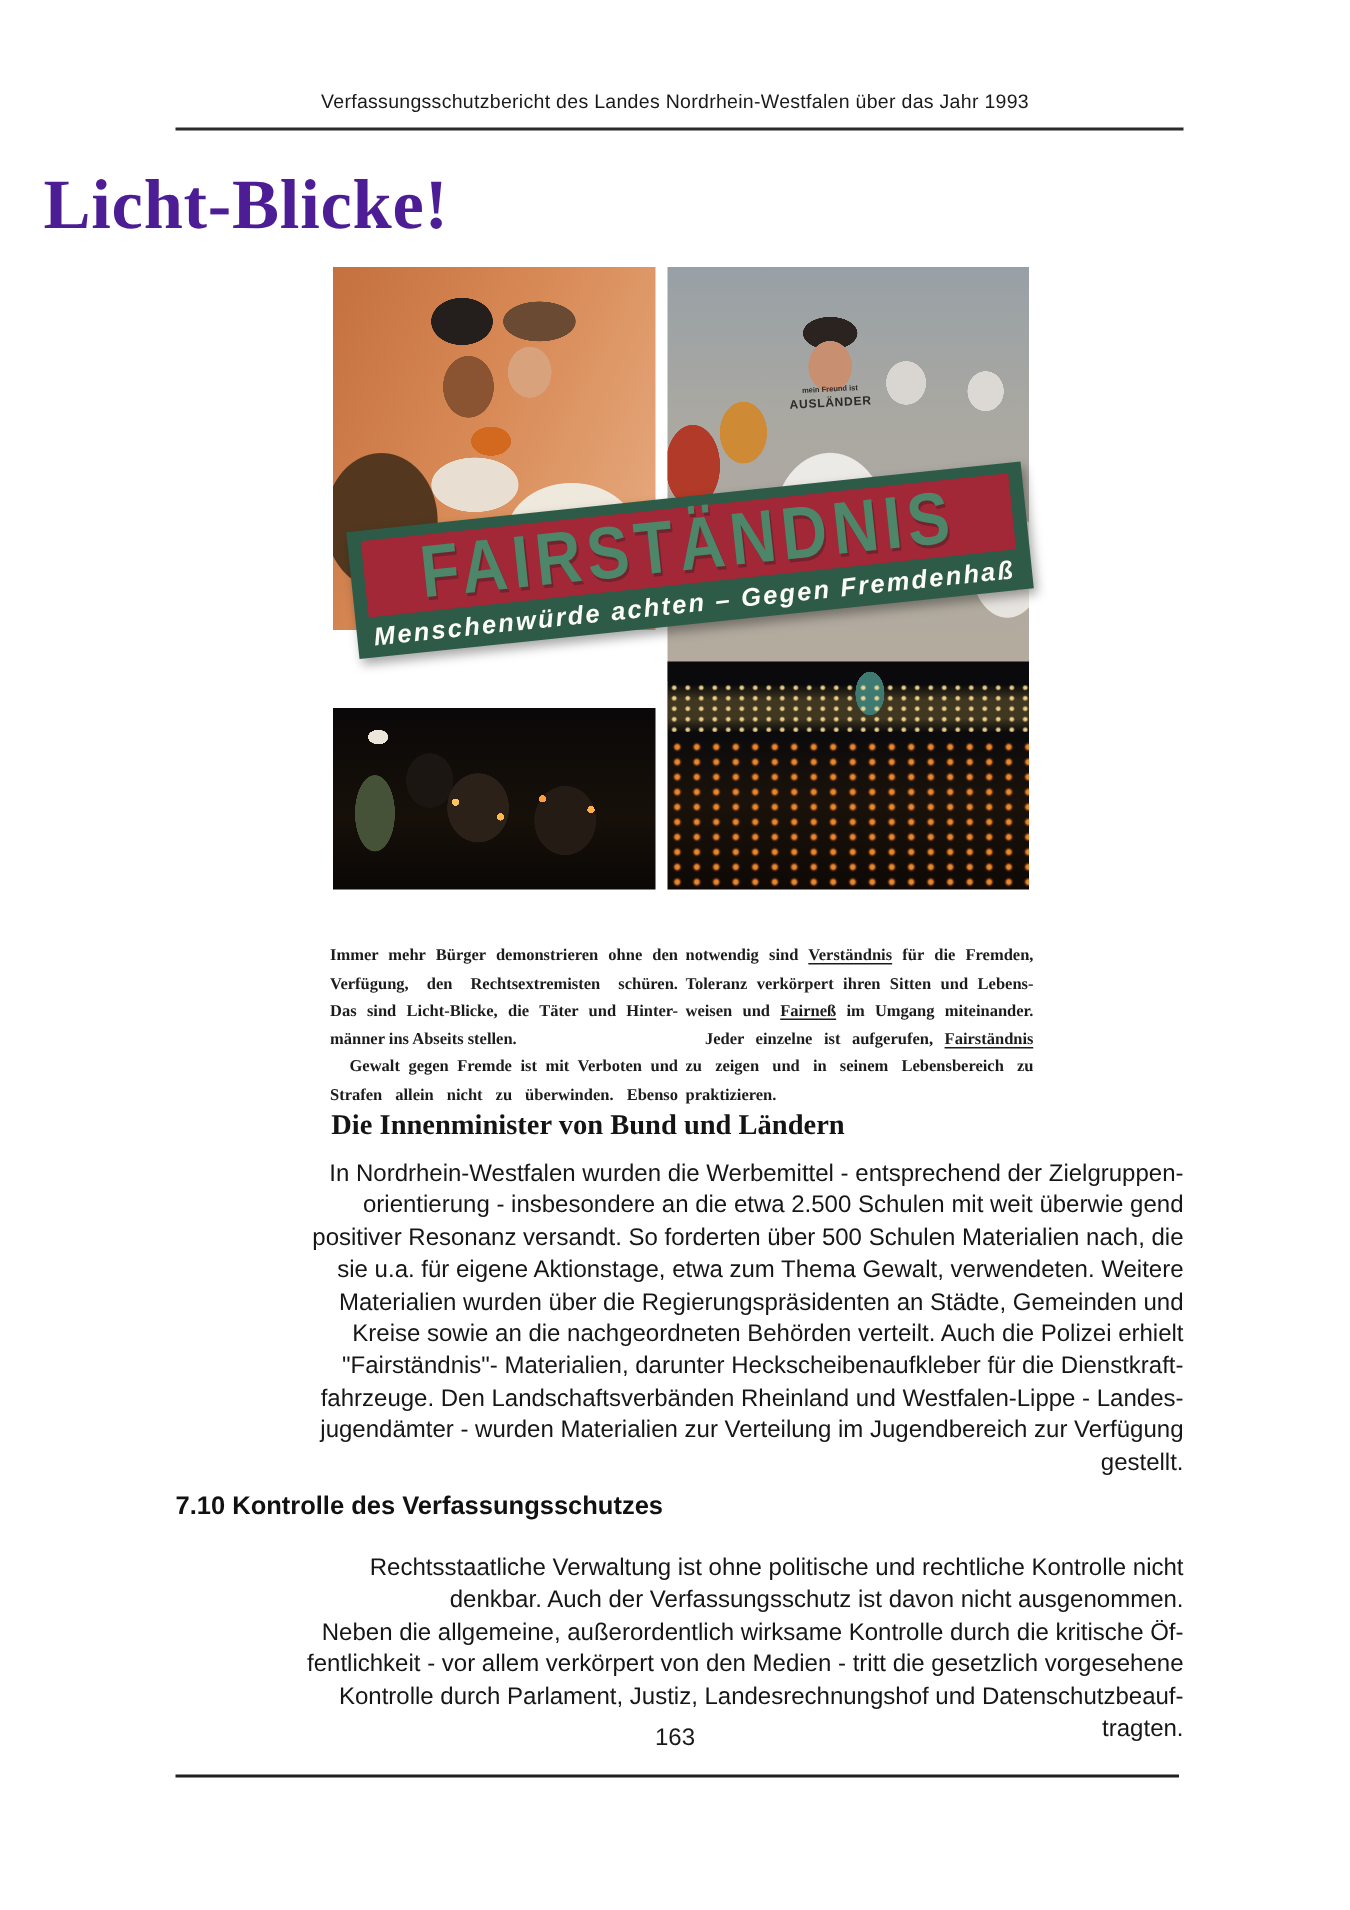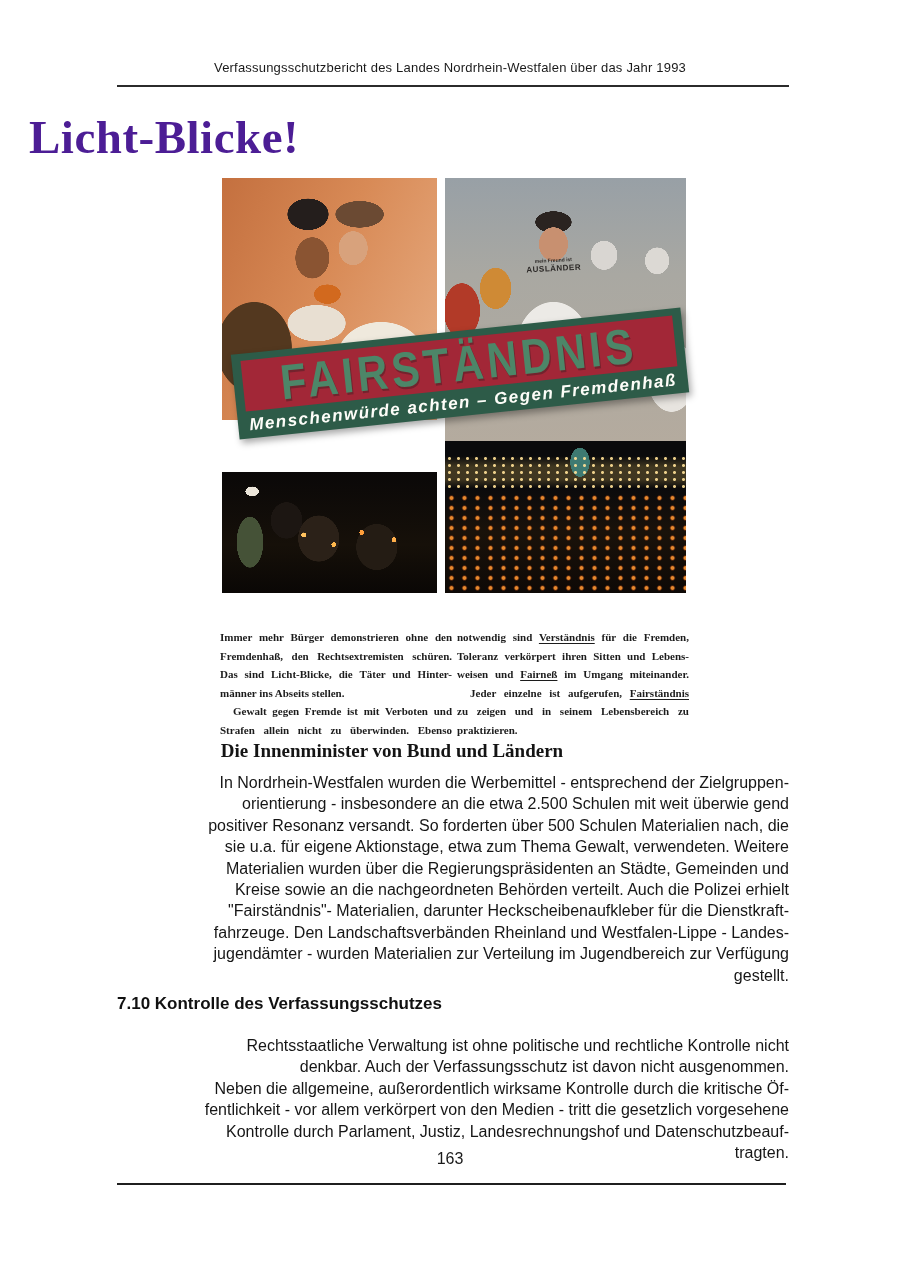--- a/index.html
+++ b/index.html
@@ -203,21 +203,21 @@
       <div class="banner-red">
         <span class="banner-main">FAIRSTÄNDNIS</span>
       </div>
       <div class="banner-slogan">Menschenwürde achten – Gegen Fremdenhaß</div>
     </div>
   </div>
 
   <div class="poster-cols">
     <div class="pcol pcol-left">
         <div class="pcol-line just">Immer mehr Bürger demonstrieren ohne den</div>
-        <div class="pcol-line just">Fremdenhaß, den Rechtsextremisten schüren.</div>
+        <div class="pcol-line just">Verfügung, den Rechtsextremisten schüren.</div>
         <div class="pcol-line just">Das sind Licht-Blicke, die Täter und Hinter-</div>
         <div class="pcol-line">männer ins Abseits stellen.</div>
         <div class="pcol-line just ind">Gewalt gegen Fremde ist mit Verboten und</div>
         <div class="pcol-line just">Strafen allein nicht zu überwinden. Ebenso</div>
       </div>
     <div class="pcol pcol-right">
         <div class="pcol-line just">notwendig sind <u>Verständnis</u> für die Fremden,</div>
         <div class="pcol-line just">Toleranz verkörpert ihren Sitten und Lebens-</div>
         <div class="pcol-line just">weisen und <u>Fairneß</u> im Umgang miteinander.</div>
         <div class="pcol-line just ind">Jeder einzelne ist aufgerufen, <u>Fairständnis</u></div>

